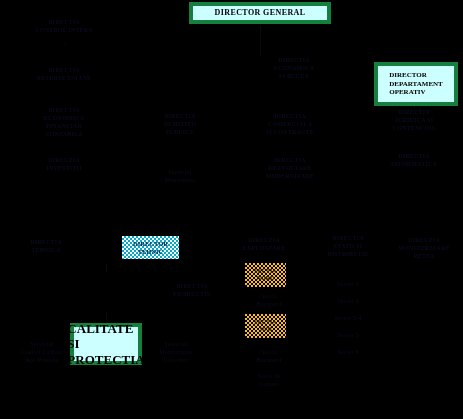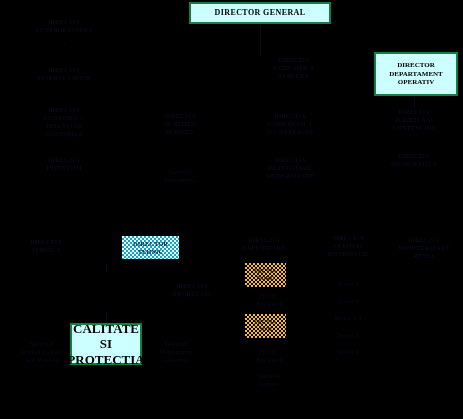--- a/index.html
+++ b/index.html
@@ -31,24 +31,24 @@
   .node.plain {
     font-weight: normal;
     font-size: 6px;
     color: #0c0c20;
   }
 
   
   .boxed {
     position: absolute;
     background: #ccffff;
-    border: 2px solid #15803d;
+    border: 4px solid #15803d;
     color: #000000;
     font-weight: bold;
-    text-align: center;
+    text-align: left;
     display: flex;
     align-items: center;
     justify-content: center;
     line-height: 1.2;
     white-space: pre-line;
     box-sizing: border-box;
   }
 
   
   .dither-cyan {
@@ -164,21 +164,21 @@
 Captare</div>
 
   <div class="node plain" style="left:312px; top:280px; width:72px;">Sector 1</div>
   <div class="node plain" style="left:312px; top:297px; width:72px;">Sector 2</div>
   <div class="node plain" style="left:312px; top:314px; width:72px;">Sector 3-4</div>
   <div class="node plain" style="left:312px; top:331px; width:72px;">Sector 5</div>
   <div class="node plain" style="left:312px; top:348px; width:72px;">Sector 6</div>
 
   <div class="boxed" style="left:189px; top:2px; width:142px; height:22px; font-size:8px; letter-spacing:0.4px;">DIRECTOR GENERAL</div>
 
-  <div class="boxed" style="left:374px; top:52px; width:84px; height:44px; font-size:7px;">DIRECTOR
+  <div class="boxed" style="left:374px; top:62px; width:84px; height:44px; font-size:7px;">DIRECTOR
 DEPARTAMENT
 OPERATIV</div>
 
   <div class="boxed" style="left:70px; top:279px; width:72px; height:42px; font-size:13px;margin-top:44px;">DIRECTIA
 CALITATE SI
 PROTECTIA
 MEDIULUI</div>
 
 
   <div class="dither-cyan" style="left:122px; top:236px; width:57px; height:23px; font-size:6.5px;">DIRECTOR

